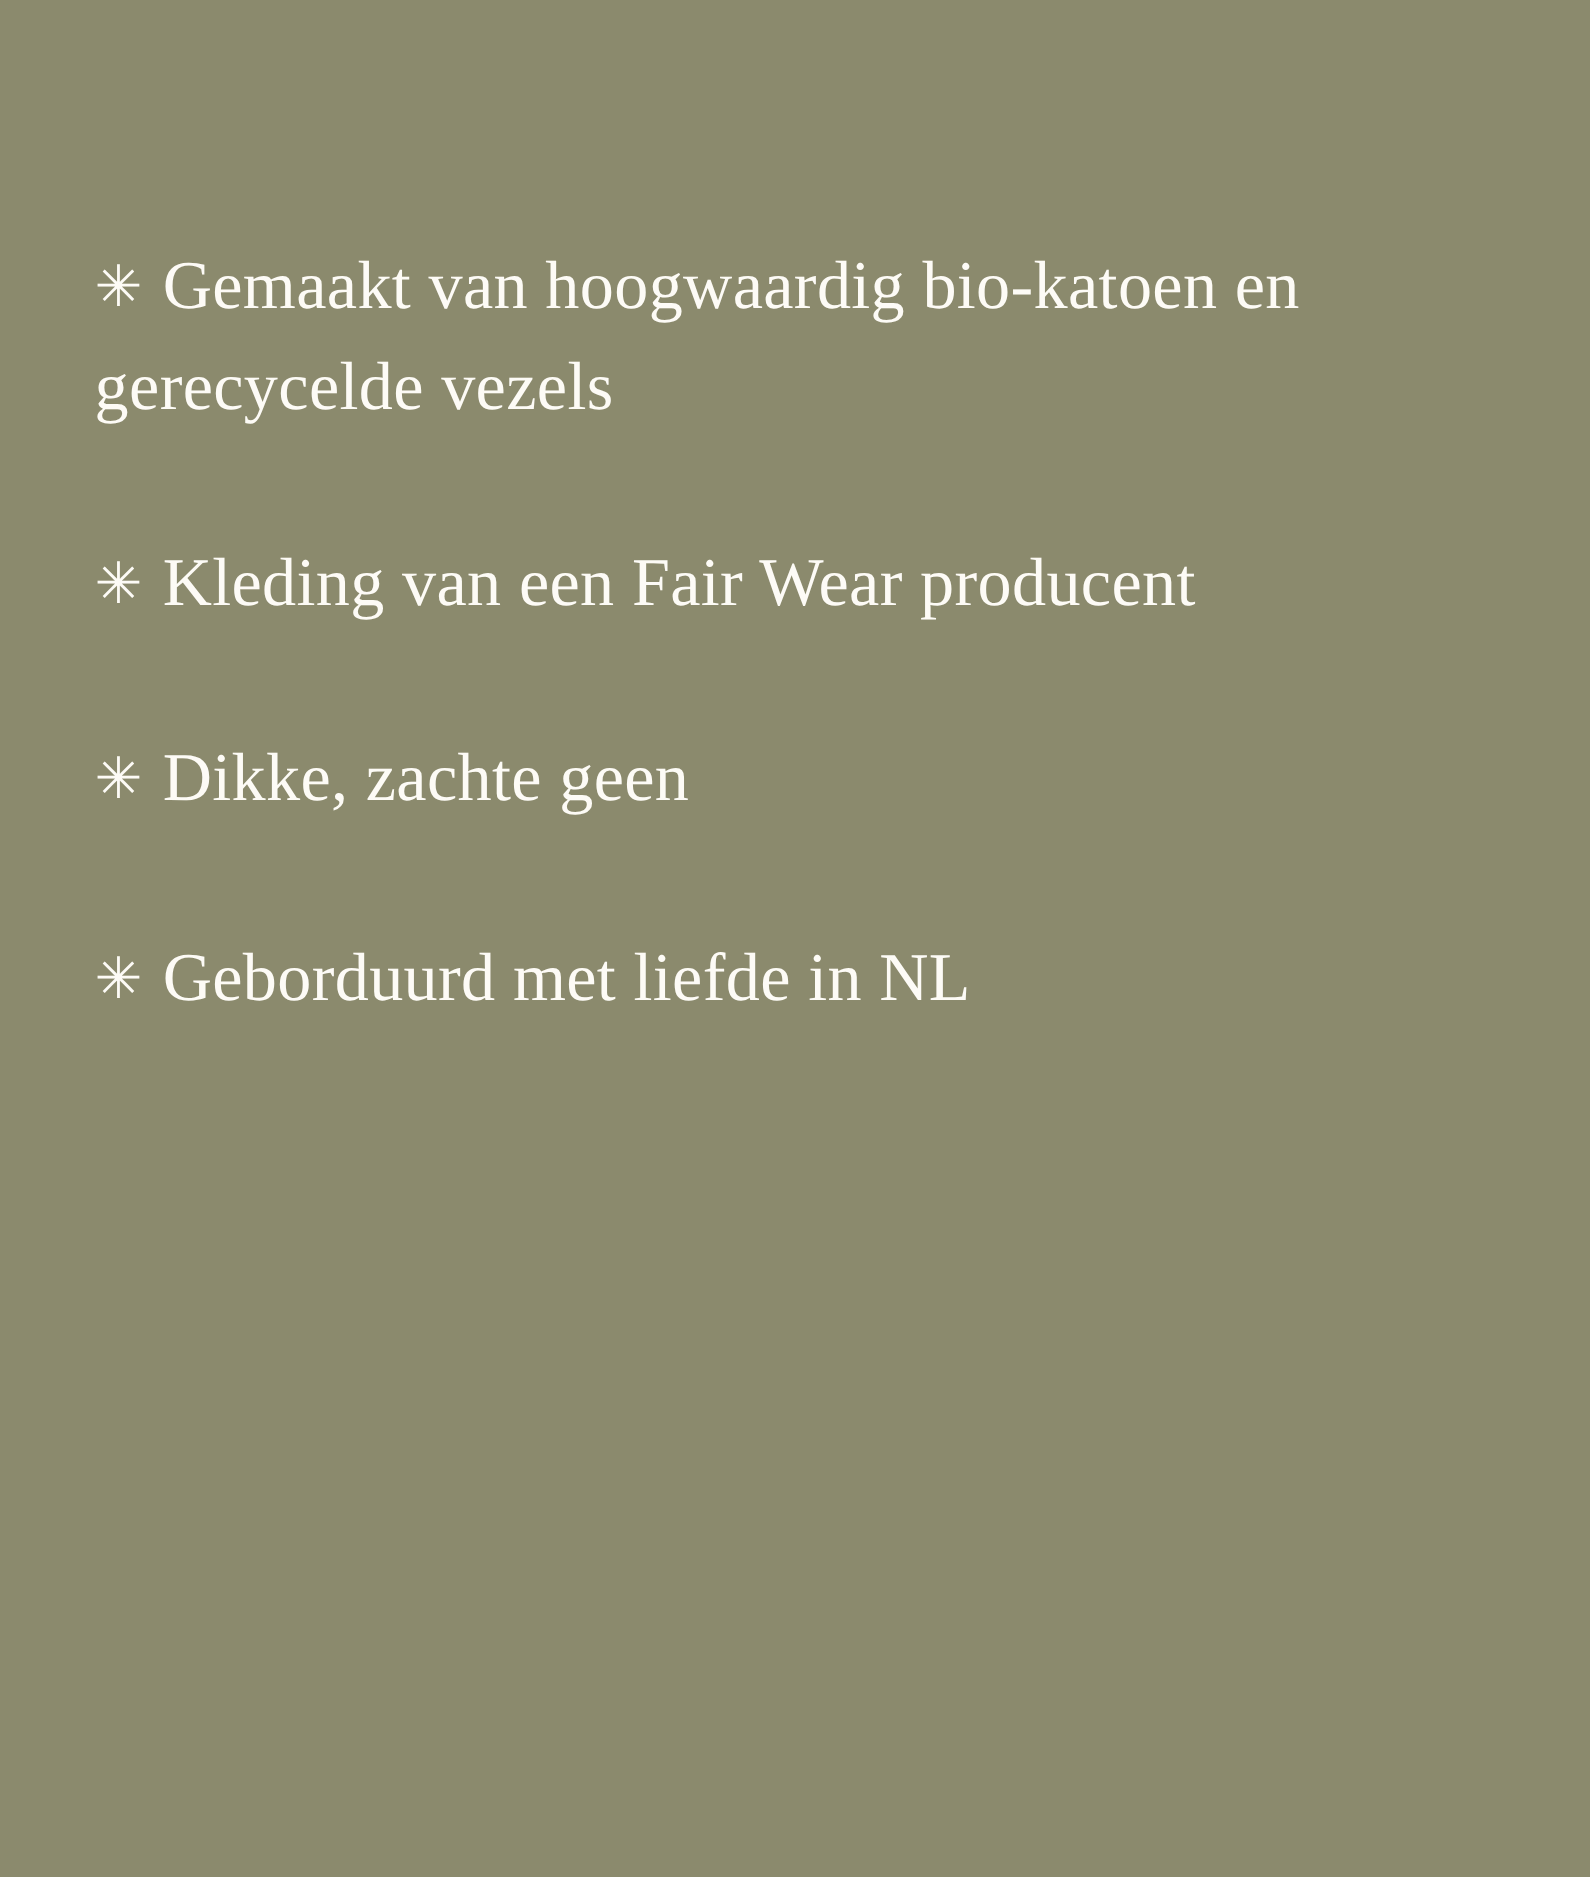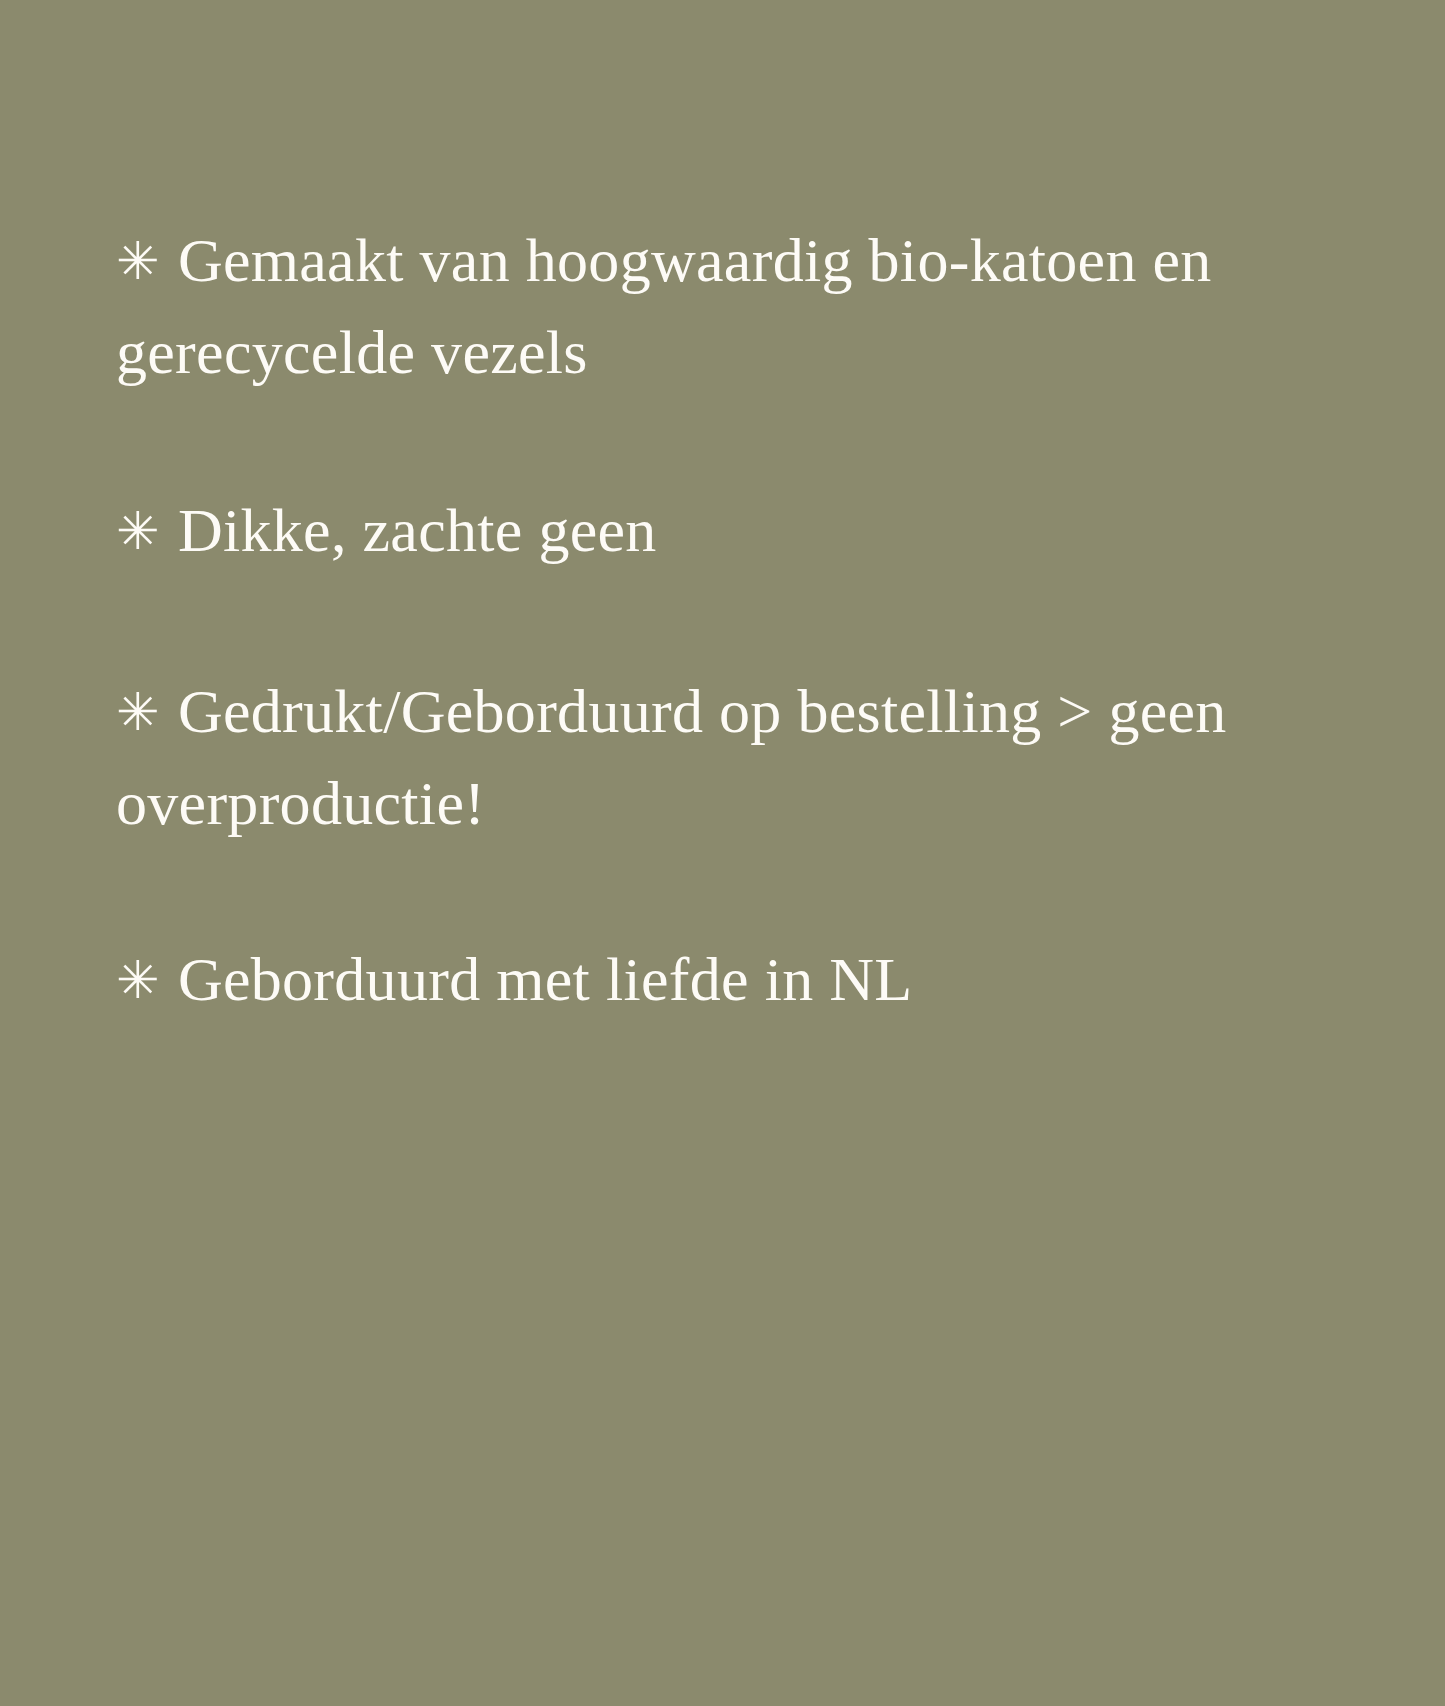--- a/index.html
+++ b/index.html
@@ -11,21 +11,21 @@
     width: 1445px;
     height: 1706px;
     background: #8b8a6d;
     font-family: "Liberation Serif", serif;
     overflow: hidden;
   }
   .panel {
     box-sizing: border-box;
     width: 100%;
     height: 100%;
-    padding: 215px 150px 0 116px;
+    padding: 215px 150px 0 86px;
     display: flex;
     flex-direction: column;
   }
   .feature-list {
     list-style: none;
     margin: 0;
     padding: 0;
   }
   .feature-item {
     display: block;
@@ -59,27 +59,27 @@
 </head>
 <body style="background: rgb(139, 138, 109);">
 
 <div class="panel">
   <ul class="feature-list">
 
     <li class="feature-item" data-index="0">
       <span class="star-icon">✳</span><span class="feature-text">Gemaakt van hoogwaardig bio-katoen en gerecycelde vezels</span>
     </li>
 
+    <li class="feature-item" data-index="1">
+      <span class="star-icon">✳</span><span class="feature-text">Kleding van een Fair Wear producent</span>
+    </li>
 
     <li class="feature-item" data-index="2">
       <span class="star-icon">✳</span><span class="feature-text">Dikke, zachte geen</span>
     </li>
 
-    <li class="feature-item" data-index="3">
-      <span class="star-icon">✳</span><span class="feature-text">Gedrukt/Geborduurd op bestelling &gt; geen overproductie!</span>
-    </li>
 
     <li class="feature-item" data-index="4">
       <span class="star-icon">✳</span><span class="feature-text">Geborduurd met liefde in NL</span>
     </li>
 
   </ul>
 </div>
 
 </body></html>

